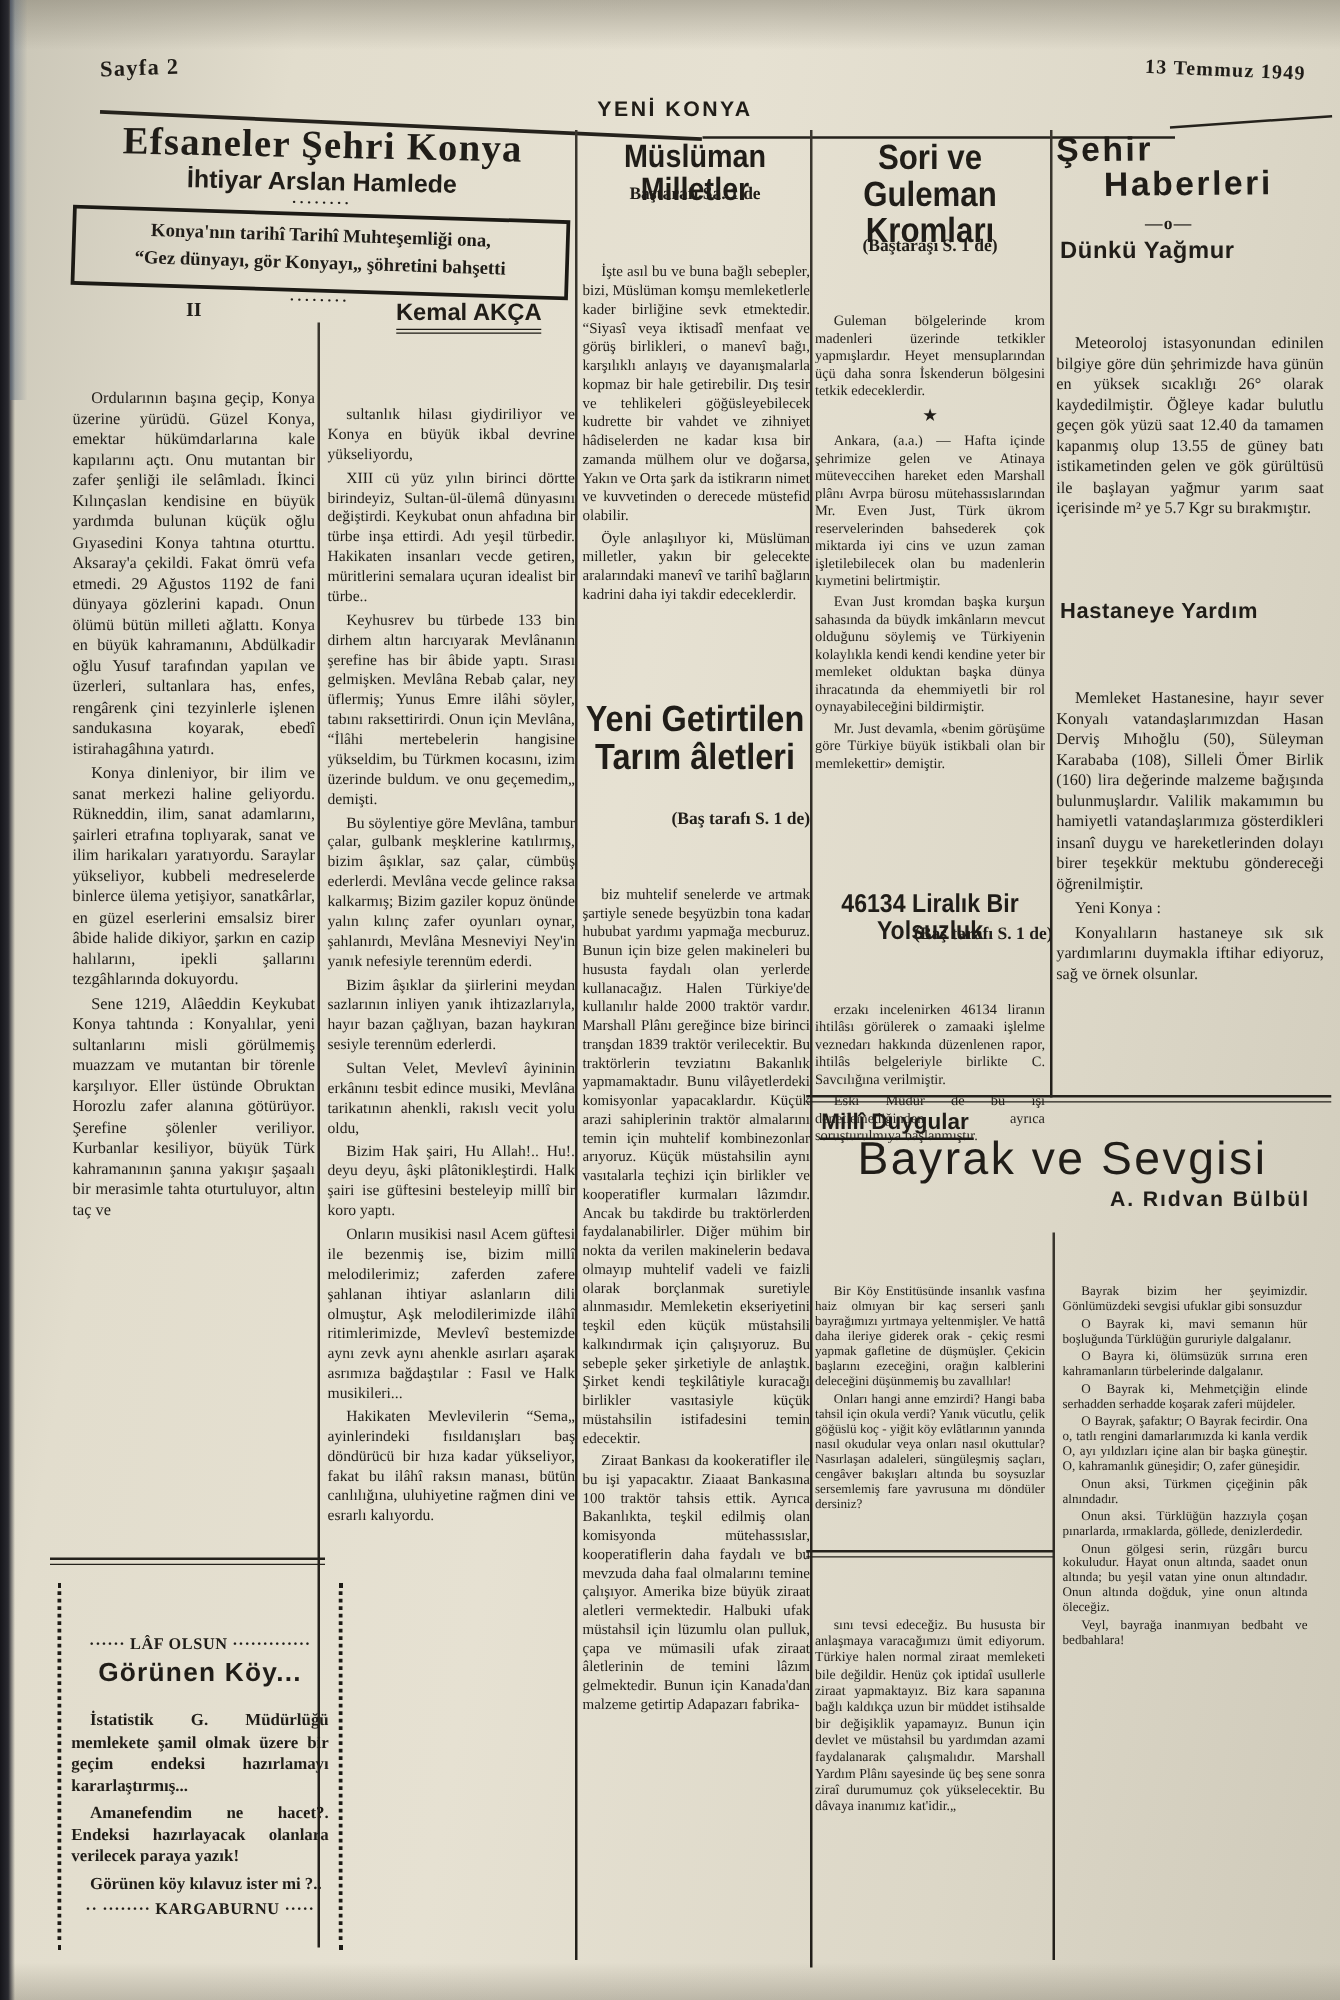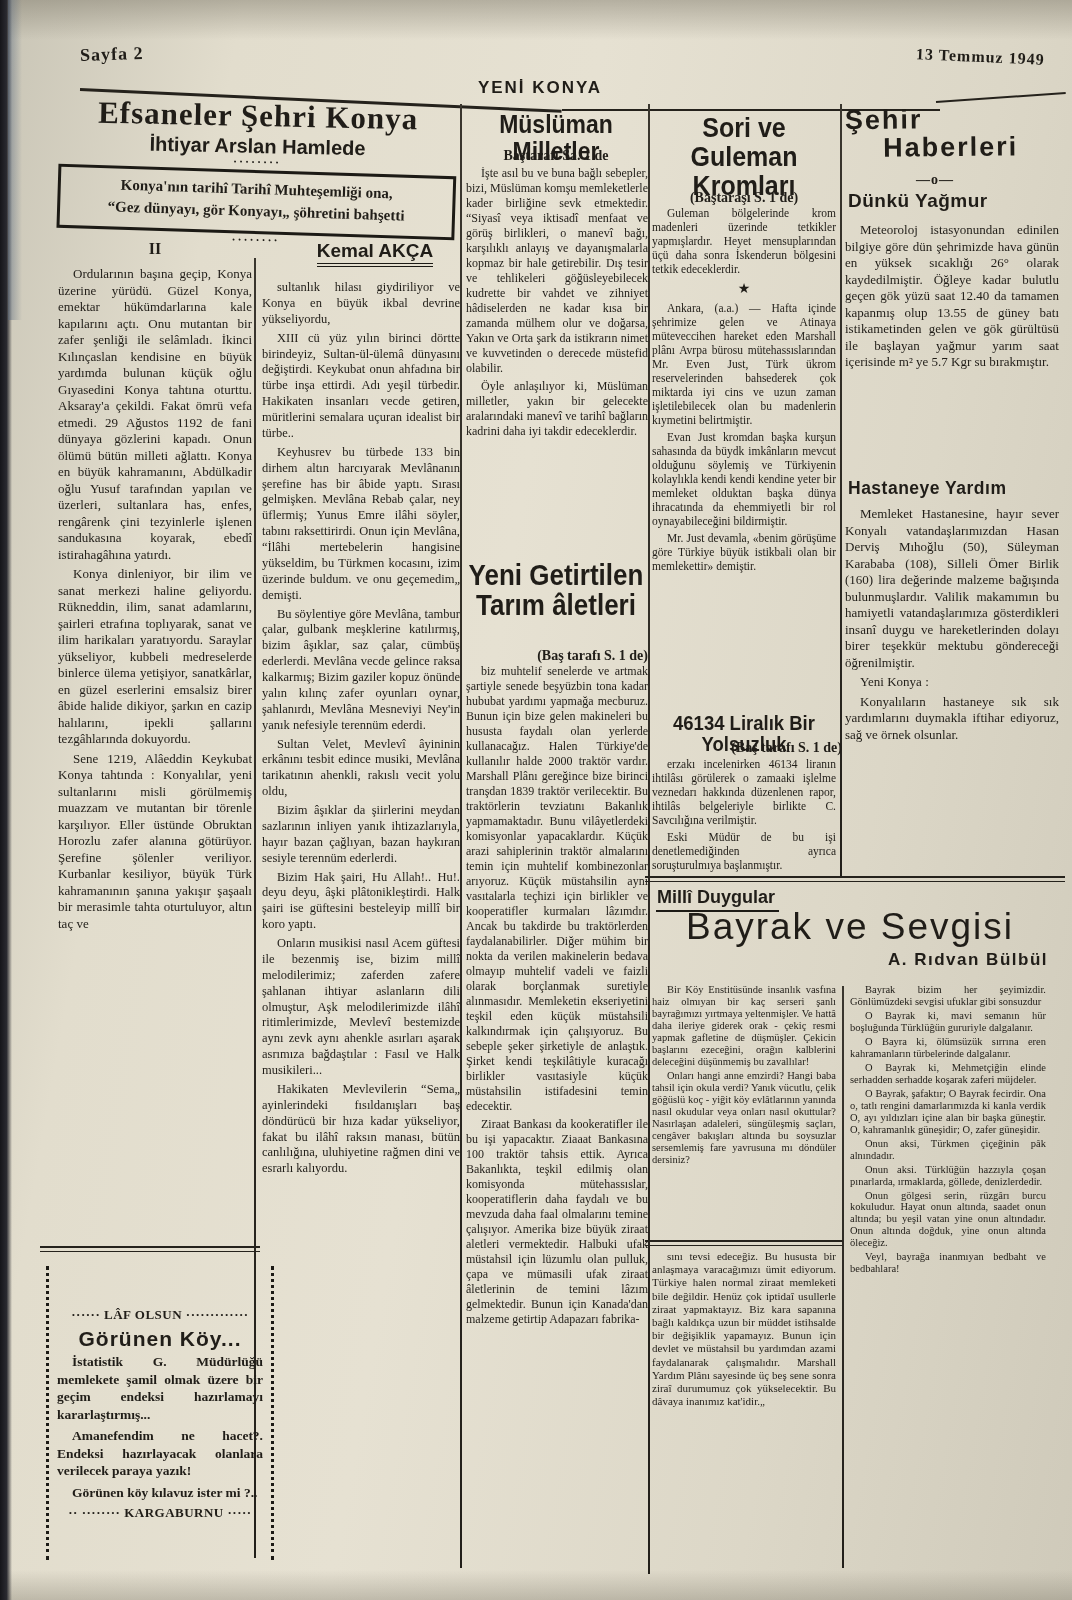--- a/index.html
+++ b/index.html
@@ -29,37 +29,37 @@
   .part-label{font-size:16px;font-weight:bold;}
   .byline-akca{font-family:"Liberation Sans",sans-serif;font-size:19px;font-weight:bold;border-bottom:4px double #1c1a15;padding-bottom:2px;}
   
   .body p{margin:0 0 3px;text-indent:15px;text-align:justify;line-height:1.27;}
   .t13 p{font-size:13px;}
   .t125 p{font-size:12.5px;}
   .t12 p{font-size:12px;line-height:1.25;}
   .t115 p{font-size:11.5px;line-height:1.22;}
   .t105 p{font-size:10.5px;line-height:1.14;margin-bottom:2px;}
   .t11 p{font-size:11px;line-height:1.2;}
-  .clip{overflow:hidden;}
+  .clip{overflow:hidden;margin-top:44px;}
   
   .sans{font-family:"Liberation Sans",sans-serif;}
   .h-big{font-weight:bold;text-align:center;line-height:1.04;transform:scaleY(1.12);transform-origin:top;}
   .cont-line{font-size:14px;font-weight:bold;text-align:center;}
   .star-row{text-align:center;font-size:14px;margin:4px 0;}
   .sehir-h{font-size:27px;font-weight:bold;letter-spacing:2px;line-height:1.02;transform:rotate(-.6deg);}
   .sehir-h .l2{margin-left:38px;}
   .sehir-div{font-size:14px;font-weight:bold;letter-spacing:1px;}
   .sub-h{font-size:19px;font-weight:bold;letter-spacing:.5px;}
   .duygular{font-size:18px;font-weight:bold;border-bottom:2px solid #1c1a15;padding:1px 4px 2px 1px;display:inline-block;}
   .bayrak-h{font-size:37px;font-weight:normal;letter-spacing:2px;text-align:center;}
   .bayrak-by{font-size:17px;font-weight:bold;letter-spacing:1.5px;text-align:right;}
   
   .laf{border-left:3px dotted #1c1a15;border-right:3px dotted #1c1a15;padding:2px 8px 4px;}
   .laf-header,.laf-footer{font-size:13px;font-weight:bold;white-space:nowrap;overflow:hidden;text-align:center;letter-spacing:.5px;margin-top:39px;}
-  .laf-title{font-family:"Liberation Sans",sans-serif;font-size:21px;font-weight:bold;text-align:center;letter-spacing:1px;margin:4px 0 2px;}
+  .laf-title{font-family:"Liberation Sans",sans-serif;font-size:21px;font-weight:bold;text-align:center;letter-spacing:1px;margin:4px 0 16px;}
   .laf .body p{font-size:13.5px;font-weight:bold;line-height:1.3;margin-bottom:4px;}
   .laf-footer{margin-top:4px;}
 </style>
 </head>
 <body>
 
 <div class="sheet">
   <div class="smudge1"></div>
   <div class="smudge2"></div>
   <div class="edgeL"></div>
@@ -118,22 +118,22 @@
       <span>KARGABURNU</span>
       <span class="dots">·····</span>
     </div>
   </div>
 
   <div class="abs body t125 clip" style="left:262px;top:280px;width:198px;height:1262px;">
       <p>sultanlık hilası giydiriliyor ve Konya en büyük ikbal devrine yükseliyordu,</p>
       <p>XIII cü yüz yılın birinci dörtte birindeyiz, Sultan-ül-ülemâ dünyasını değiştirdi. Keykubat onun ahfadına bir türbe inşa ettirdi. Adı yeşil türbedir. Hakikaten insanları vecde getiren, müritlerini semalara uçuran idealist bir türbe..</p>
       <p>Keyhusrev bu türbede 133 bin dirhem altın harcıyarak Mevlânanın şerefine has bir âbide yaptı. Sırası gelmişken. Mevlâna Rebab çalar, ney üflermiş; Yunus Emre ilâhi söyler, tabını raksettirirdi. Onun için Mevlâna, “İlâhi mertebelerin hangisine yükseldim, bu Türkmen kocasını, izim üzerinde buldum. ve onu geçemedim„ demişti.</p>
       <p>Bu söylentiye göre Mevlâna, tambur çalar, gulbank meşklerine katılırmış, bizim âşıklar, saz çalar, cümbüş ederlerdi. Mevlâna vecde gelince raksa kalkarmış; Bizim gaziler kopuz önünde yalın kılınç zafer oyunları oynar, şahlanırdı, Mevlâna Mesneviyi Ney'in yanık nefesiyle terennüm ederdi.</p>
+      <p>Bizim âşıklar da şiirlerini meydan sazlarının inliyen yanık ihtizazlarıyla, hayır bazan çağlıyan, bazan haykıran sesiyle terennüm ederlerdi.</p>
       <p>Sultan Velet, Mevlevî âyininin erkânını tesbit edince musiki, Mevlâna tarikatının ahenkli, rakıslı vecit yolu oldu,</p>
-      <p>Bizim âşıklar da şiirlerini meydan sazlarının inliyen yanık ihtizazlarıyla, hayır bazan çağlıyan, bazan haykıran sesiyle terennüm ederlerdi.</p>
       <p>Bizim Hak şairi, Hu Allah!.. Hu!. deyu deyu, âşki plâtonikleştirdi. Halk şairi ise güftesini besteleyip millî bir koro yaptı.</p>
       <p>Onların musikisi nasıl Acem güftesi ile bezenmiş ise, bizim millî melodilerimiz; zaferden zafere şahlanan ihtiyar aslanların dili olmuştur, Aşk melodilerimizde ilâhî ritimlerimizde, Mevlevî bestemizde aynı zevk aynı ahenkle asırları aşarak asrımıza bağdaştılar : Fasıl ve Halk musikileri...</p>
       <p>Hakikaten Mevlevilerin “Sema„ ayinlerindeki fısıldanışları baş döndürücü bir hıza kadar yükseliyor, fakat bu ilâhî raksın manası, bütün canlılığına, uluhiyetine rağmen dini ve esrarlı kalıyordu.</p>
     </div>
 
   <div class="abs sans h-big" style="left:464px;top:112px;width:184px;font-size:23px;">Müslüman Milletler</div>
   <div class="abs cont-line" style="left:464px;top:148px;width:184px;">Baştarafı Sa. 1 de</div>
   <div class="abs body t12 clip" style="left:466px;top:166px;width:182px;height:390px;">
       <p>İşte asıl bu ve buna bağlı sebepler, bizi, Müslüman komşu memleketlerle kader birliğine sevk etmektedir. “Siyasî veya iktisadî menfaat ve görüş birlikleri, o manevî bağı, karşılıklı anlayış ve dayanışmalarla kopmaz bir hale getirebilir. Dış tesir ve tehlikeleri göğüsleyebilecek kudrette bir vahdet ve zihniyet hâdiselerden ne kadar kısa bir zamanda mülhem olur ve doğarsa, Yakın ve Orta şark da istikrarın nimet ve kuvvetinden o derecede müstefid olabilir.</p>
       <p>Öyle anlaşılıyor ki, Müslüman milletler, yakın bir gelecekte aralarındaki manevî ve tarihî bağların kadrini daha iyi takdir edeceklerdir.</p>

